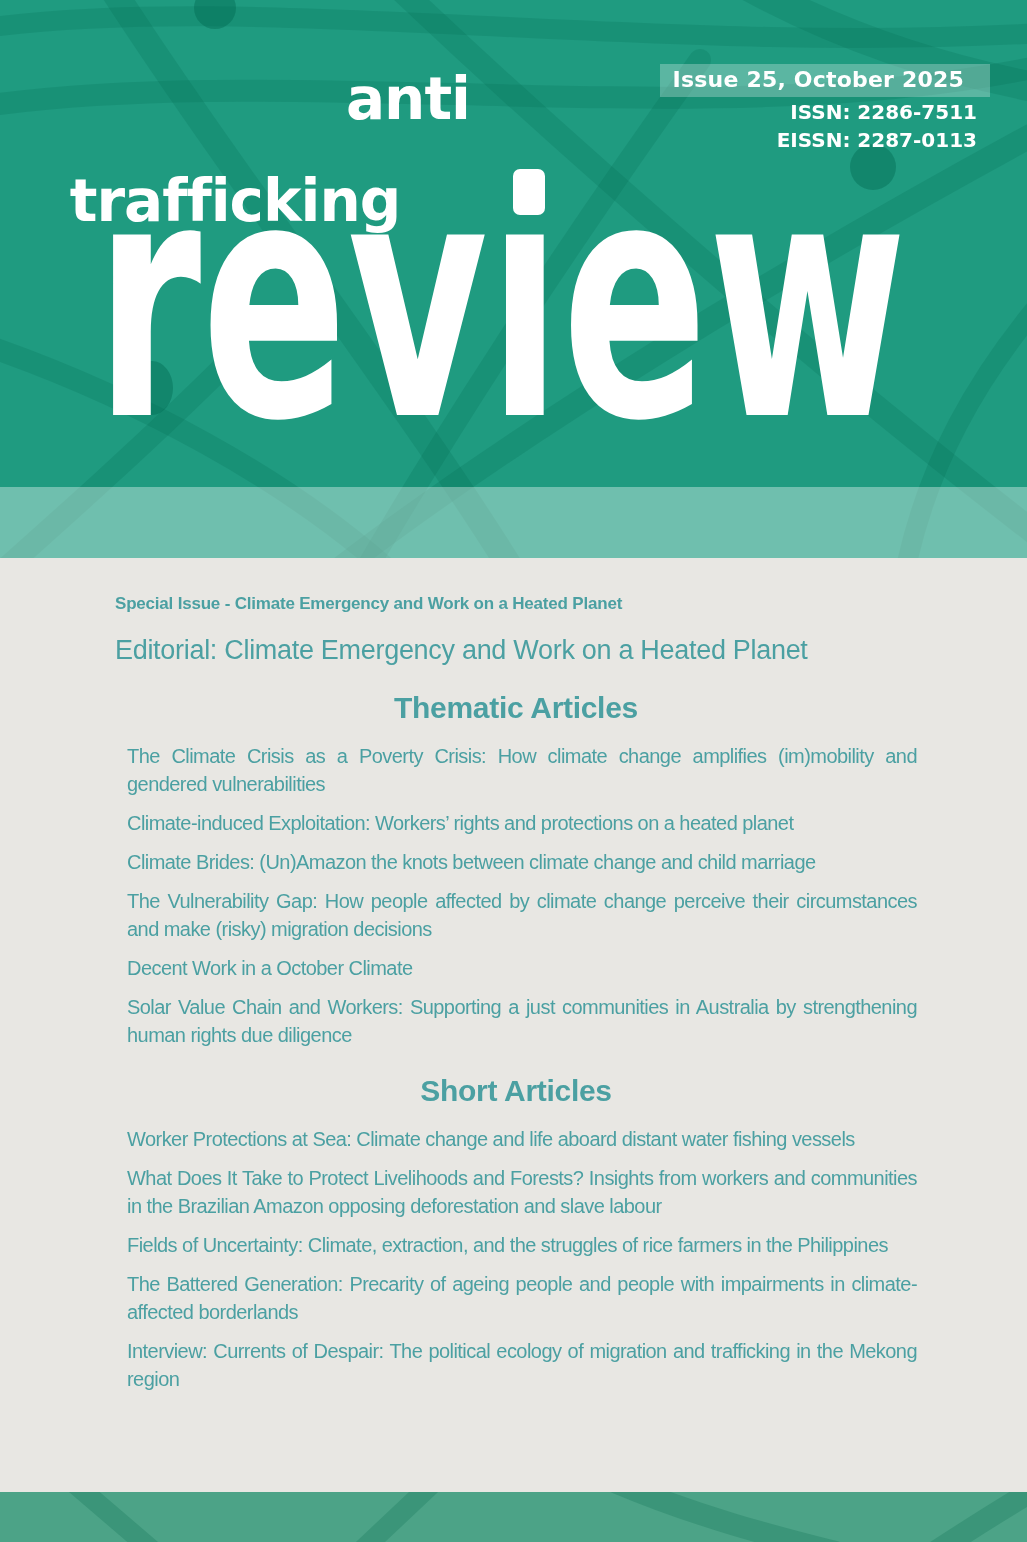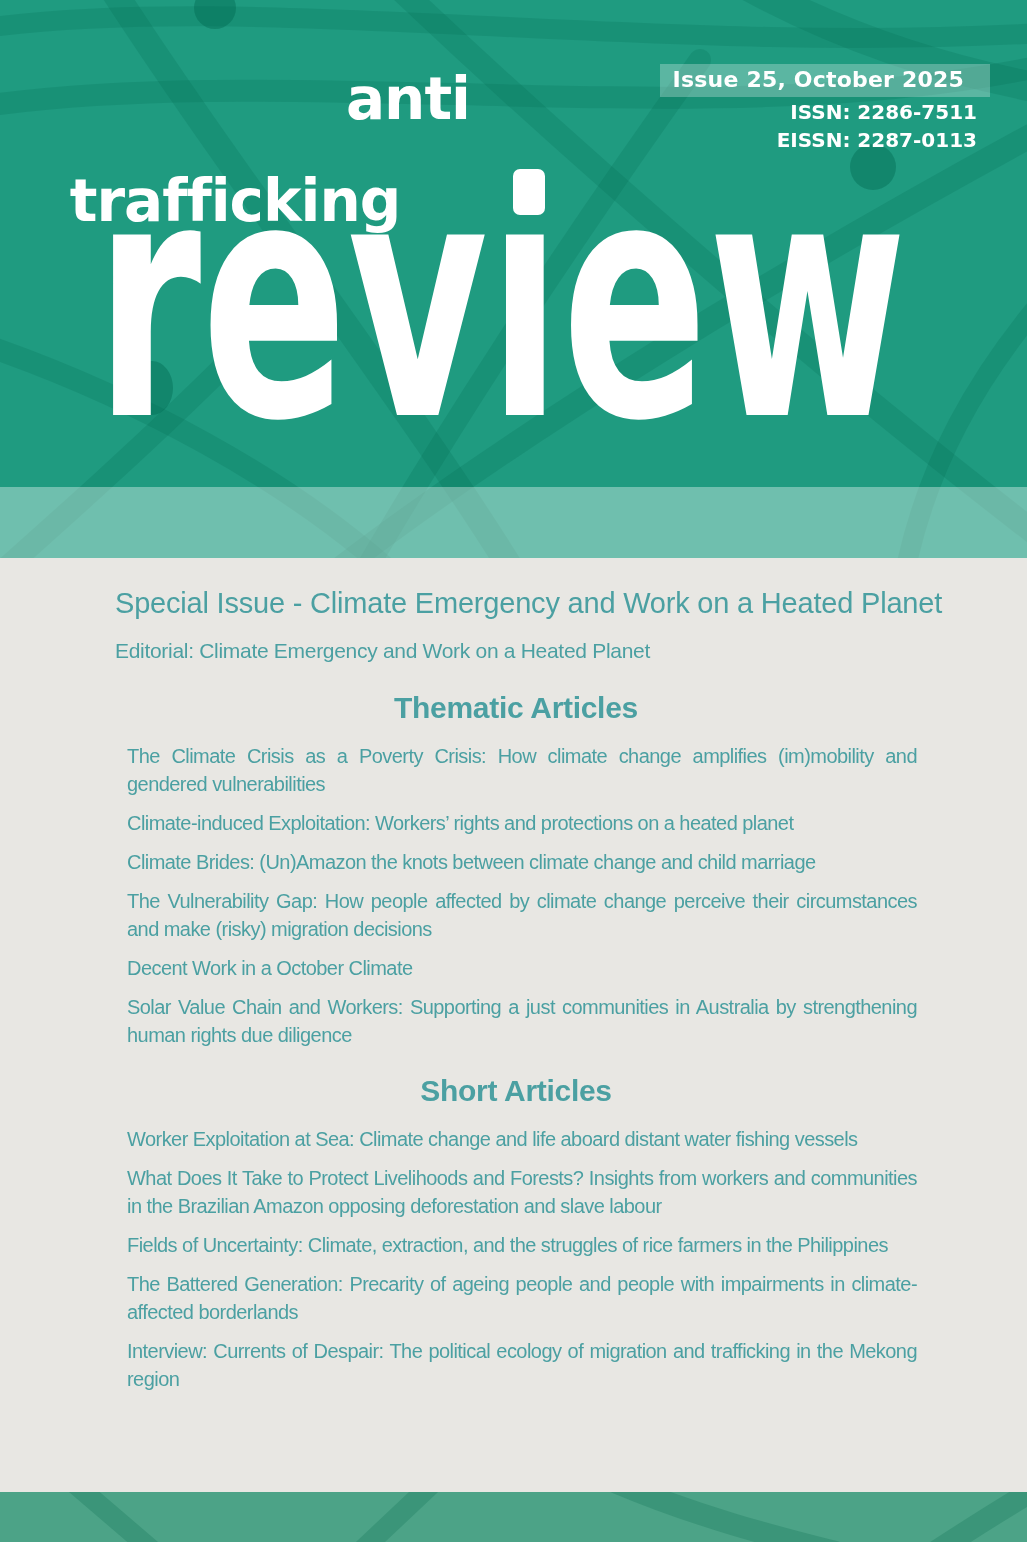--- a/index.html
+++ b/index.html
@@ -23,23 +23,23 @@
     font-size:58px;line-height:1;letter-spacing:-1px;}
   .logo-trafficking{position:absolute;top:132px;left:0;width:470px;text-align:center;
     font-size:58px;line-height:1;letter-spacing:-1px;margin-top:40px;}
   .logo-dot{position:absolute;left:513px;top:169px;width:32px;height:46px;
     background:#ffffff;border-radius:7px;}
   .review-svg{position:absolute;left:95px;top:210px;}
 
   
   .toc{position:relative;box-sizing:border-box;width:1027px;height:934px;
     padding:30px 110px 0 115px;color:#4ba0a2;background:transparent;}
-  .toc-title{margin:0 0 16px 0;font-size:29px;font-weight:normal;white-space:nowrap;
+  .toc-title{margin:0 0 16px 0;font-size:17px;font-weight:bold;white-space:nowrap;
     letter-spacing:-0.2px;line-height:31px;}
-  .toc-editorial{margin:0 0 12px 0;font-size:21px;line-height:31px;letter-spacing:-0.3px;}
+  .toc-editorial{margin:0 0 12px 0;font-size:27px;line-height:31px;letter-spacing:-0.3px;}
   .toc-section-heading{margin:24px 0 16px 0;font-size:30px;font-weight:bold;
     letter-spacing:-0.3px;line-height:36px;white-space:nowrap;text-align:center;}
   .toc-article{margin:0 0 11px 12px;font-size:20px;line-height:28px;letter-spacing:-0.55px;
     text-align:justify;}
   .toc-article:last-child{margin-bottom:0;}
 
   
   .cover-footer{position:absolute;left:0;bottom:0;width:1027px;height:50px;
     background:#4ca387;overflow:hidden;}
   .cover-footer svg{position:absolute;left:0;top:0;}
@@ -95,21 +95,21 @@
 
     <h2 class="toc-section-heading">Thematic Articles</h2>
     <p class="toc-article">The Climate Crisis as a Poverty Crisis: How climate change amplifies (im)mobility and gendered vulnerabilities</p>
     <p class="toc-article">Climate-induced Exploitation: Workers’ rights and protections on a heated planet</p>
     <p class="toc-article">Climate Brides: (Un)Amazon the knots between climate change and child marriage</p>
     <p class="toc-article">The Vulnerability Gap: How people affected by climate change perceive their circumstances and make (risky) migration decisions</p>
     <p class="toc-article">Decent Work in a October Climate</p>
     <p class="toc-article">Solar Value Chain and Workers: Supporting a just communities in Australia by strengthening human rights due diligence</p>
 
     <h2 class="toc-section-heading">Short Articles</h2>
-    <p class="toc-article">Worker Exploitation at Sea: Climate change and life aboard distant water fishing vessels</p>
+    <p class="toc-article">Worker Protections at Sea: Climate change and life aboard distant water fishing vessels</p>
     <p class="toc-article">What Does It Take to Protect Livelihoods and Forests? Insights from workers and communities in the Brazilian Amazon opposing deforestation and slave labour</p>
     <p class="toc-article">Fields of Uncertainty: Climate, extraction, and the struggles of rice farmers in the Philippines</p>
     <p class="toc-article">The Battered Generation: Precarity of ageing people and people with impairments in climate-affected borderlands</p>
     <p class="toc-article">Interview: Currents of Despair: The political ecology of migration and trafficking in the Mekong region</p>
   </main>
 
   <footer class="cover-footer">
     <svg width="1027" height="50" viewBox="0 0 1027 50">
       <g fill="none" stroke="#1d7a5f" stroke-opacity="0.35" stroke-linecap="round">
         <path d="M75,-8 L152,58" stroke-width="20"></path>

